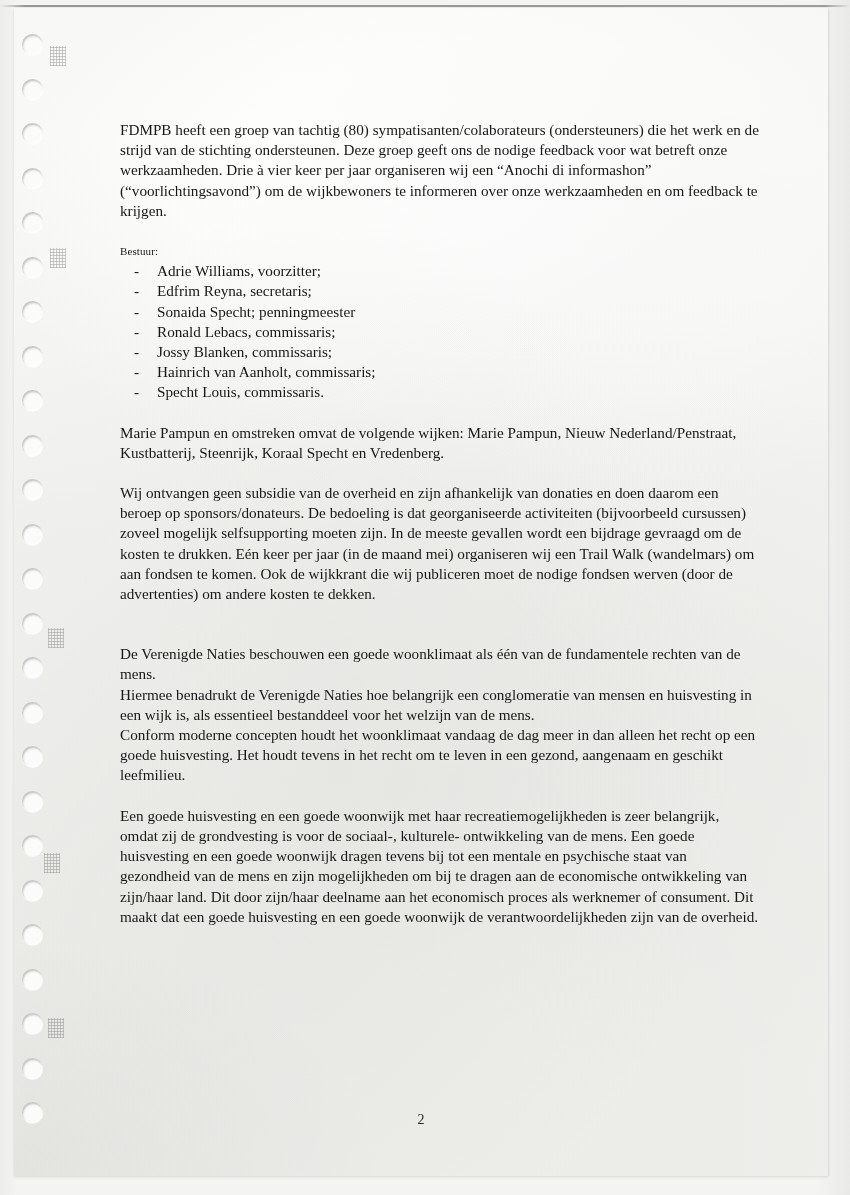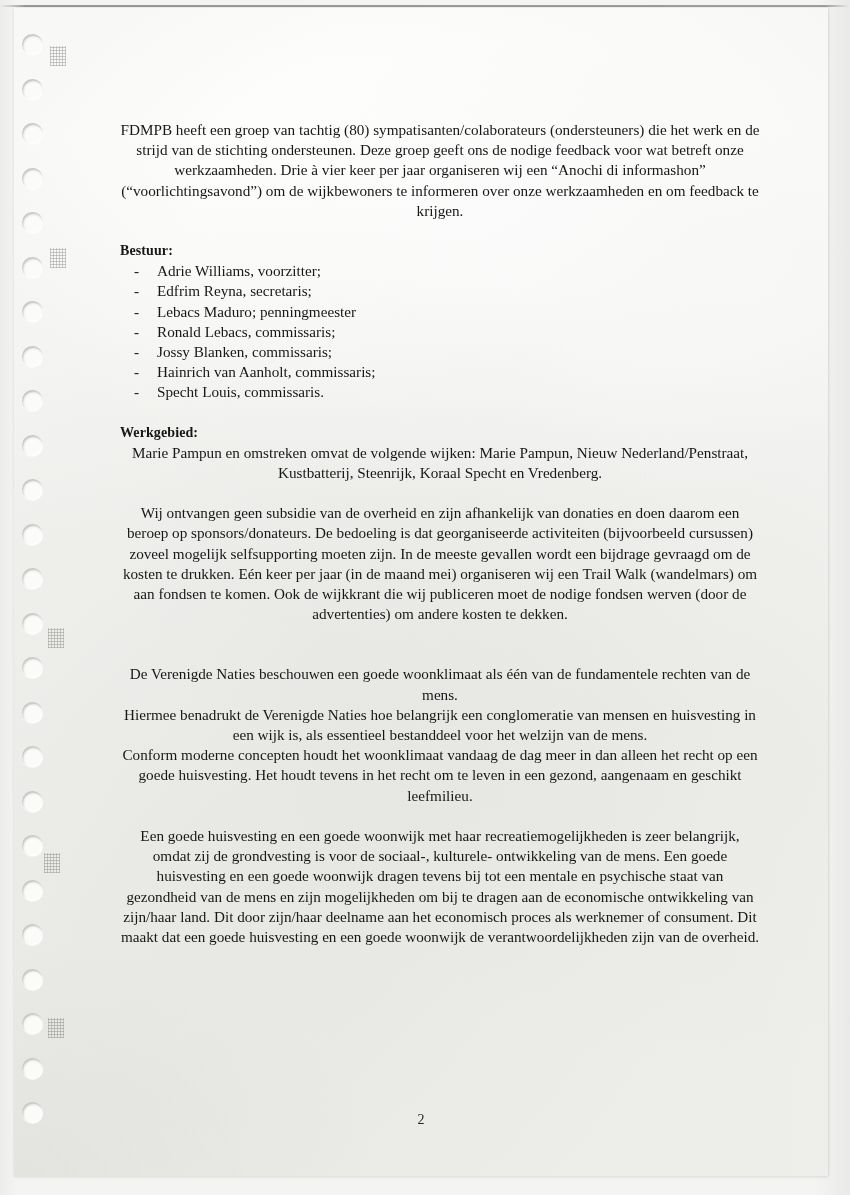--- a/index.html
+++ b/index.html
@@ -93,28 +93,28 @@
     left: 106px;
     top: 112px;
     width: 640px;
     color: #1b1b1b;
     font-size: 15.2px;
     line-height: 20.2px;
     text-rendering: optimizeLegibility;
   }
   .para {
     margin: 0 0 0 0;
-    text-align: center;
+    text-align: left;
   }
   .gap { height: 20px; }
   h2.sec {
     margin: 0;
-    font-size: 14px;
+    font-size: 11px;
     line-height: 20.2px;
-    font-weight: bold;
+    font-weight: normal;
     letter-spacing: .1px;
   }
   ul.members {
     list-style: none;
     margin: 0;
     padding: 0;
   }
   ul.members li {
     position: relative;
     padding-left: 37px;
@@ -188,30 +188,29 @@
     <div class="body-text">
 
       <p class="para">FDMPB heeft een groep van tachtig (80) sympatisanten/colaborateurs (ondersteuners) die het werk en de strijd van de stichting ondersteunen. Deze groep geeft ons de nodige feedback voor wat betreft onze werkzaamheden. Drie à vier keer per jaar organiseren wij een “Anochi di informashon” (“voorlichtingsavond”) om de wijkbewoners te informeren over onze werkzaamheden en om feedback te krijgen.</p>
 
       <div class="gap"></div>
 
       <h2 class="sec">Bestuur:</h2>
       <ul class="members">
         <li><span class="dash">-</span><span>Adrie Williams, voorzitter;</span></li>
         <li><span class="dash">-</span><span>Edfrim Reyna, secretaris;</span></li>
-        <li><span class="dash">-</span><span>Lebacs Maduro; penningmeester</span></li>
+        <li><span class="dash">-</span><span>Sonaida Specht; penningmeester</span></li>
         <li><span class="dash">-</span><span>Ronald Lebacs, commissaris;</span></li>
         <li><span class="dash">-</span><span>Jossy Blanken, commissaris;</span></li>
         <li><span class="dash">-</span><span>Hainrich van Aanholt, commissaris;</span></li>
         <li><span class="dash">-</span><span>Specht Louis, commissaris.</span></li>
       </ul>
 
       <div class="gap"></div>
 
-      <h2 class="sec">Werkgebied:</h2>
       <p class="para">Marie Pampun en omstreken omvat de volgende wijken: Marie Pampun, Nieuw Nederland/Penstraat, Kustbatterij, Steenrijk, Koraal Specht en Vredenberg.</p>
 
       <div class="gap"></div>
 
       <p class="para">Wij ontvangen geen subsidie van de overheid en zijn afhankelijk van donaties en doen daarom een beroep op sponsors/donateurs. De bedoeling is dat georganiseerde activiteiten (bijvoorbeeld cursussen) zoveel mogelijk selfsupporting moeten zijn. In de meeste gevallen wordt een bijdrage gevraagd om de kosten te drukken. Eén keer per jaar (in de maand mei) organiseren wij een Trail Walk (wandelmars) om aan fondsen te komen. Ook de wijkkrant die wij publiceren moet de nodige fondsen werven (door de advertenties) om andere kosten te dekken.</p>
 
       <div class="gap"></div>
 
 
       <div class="gap"></div>

